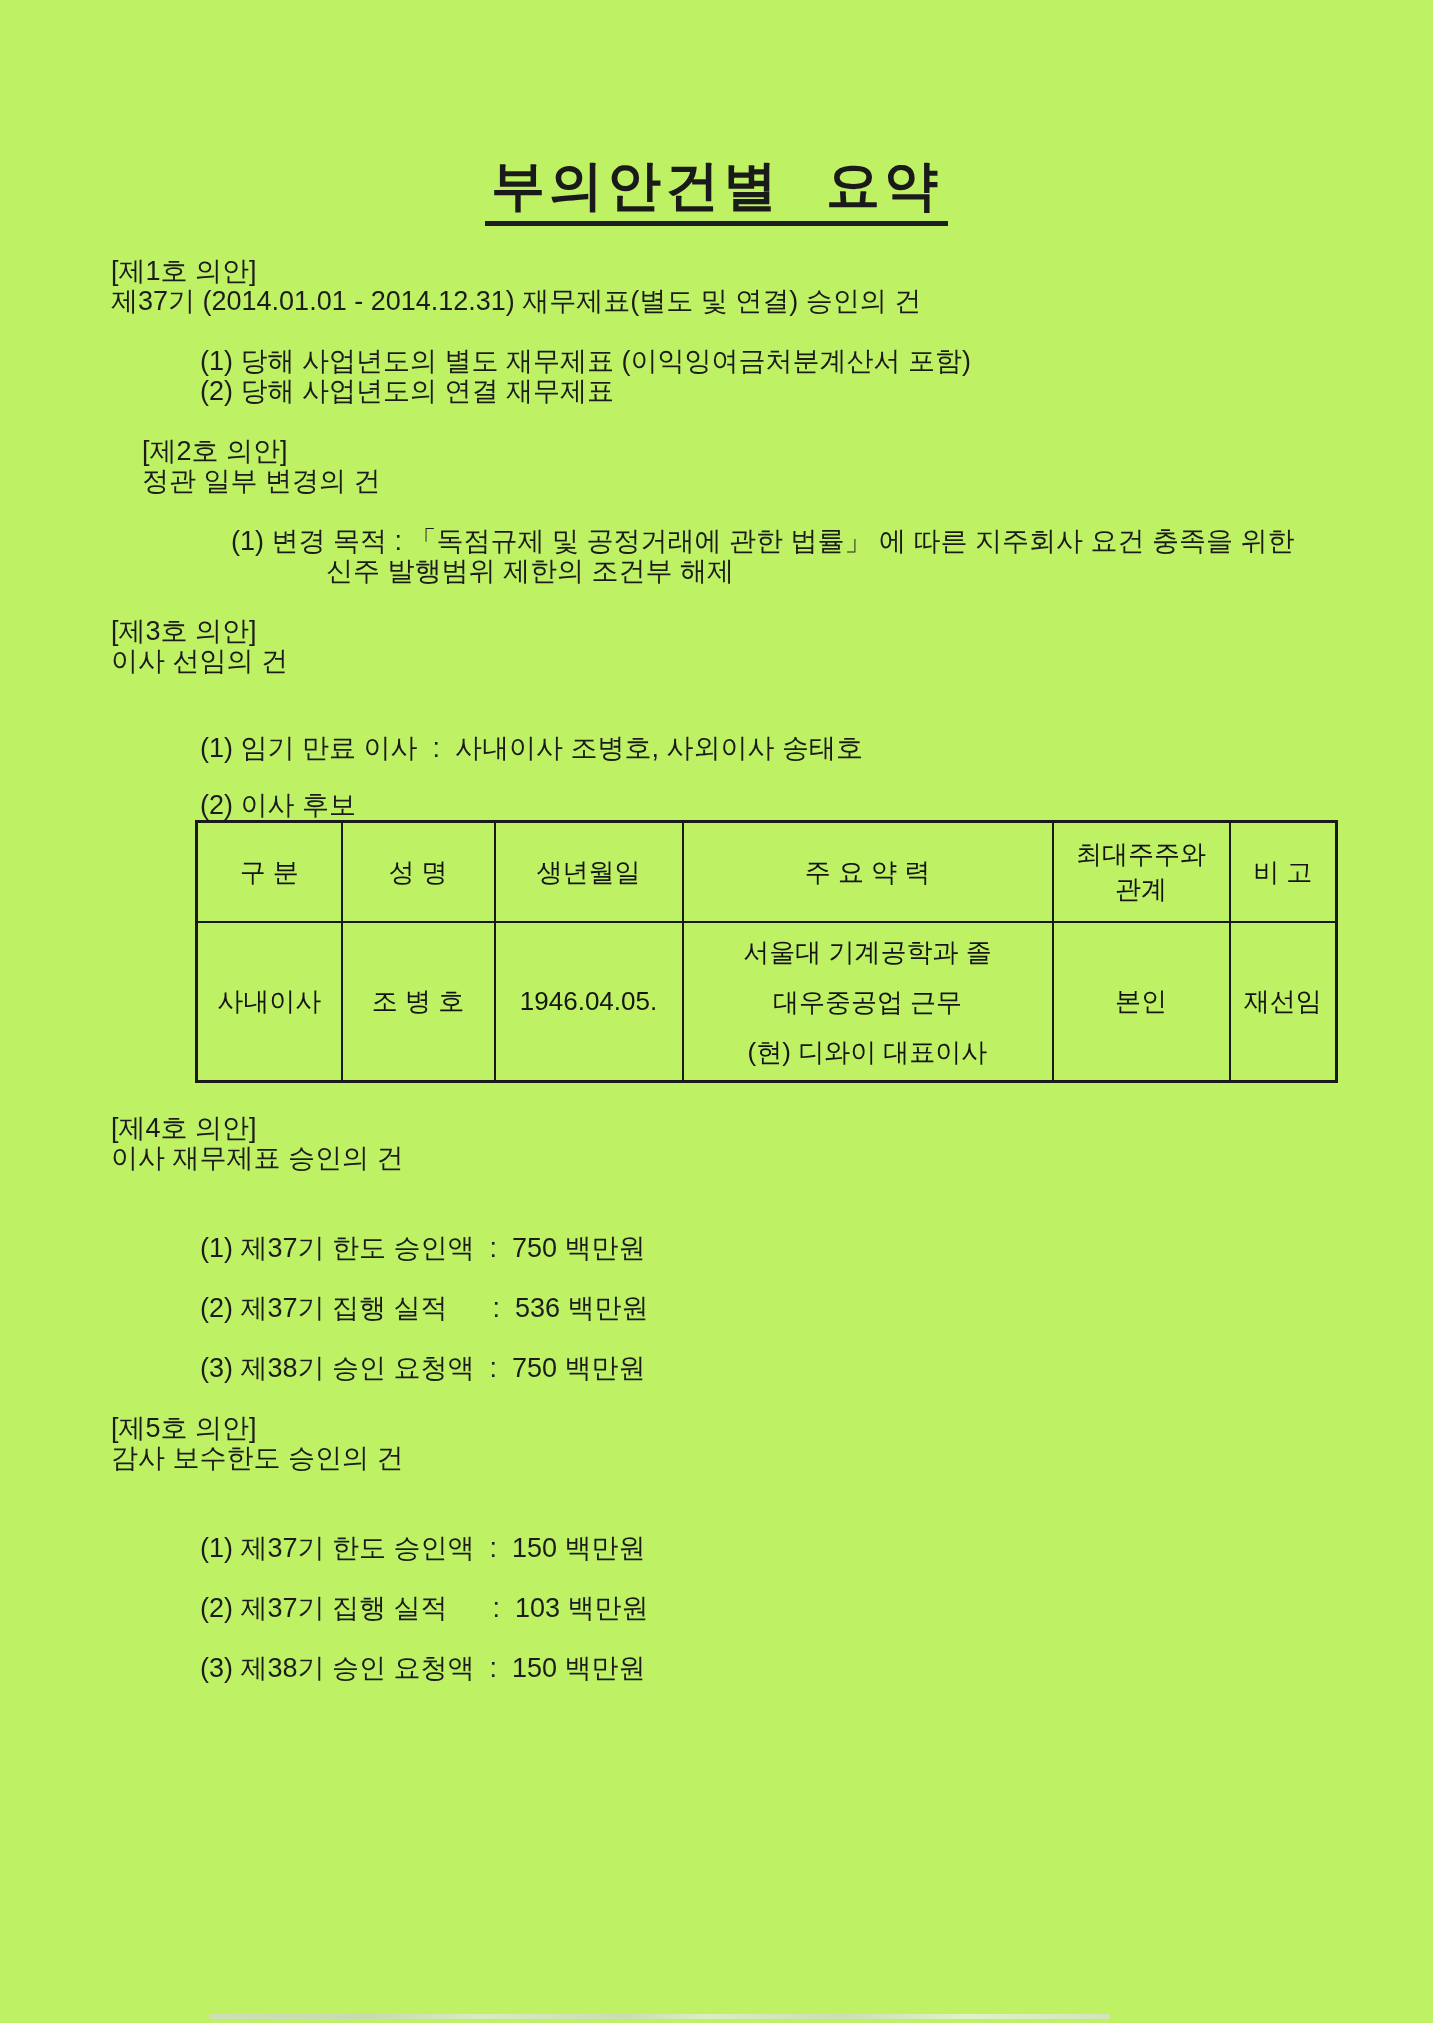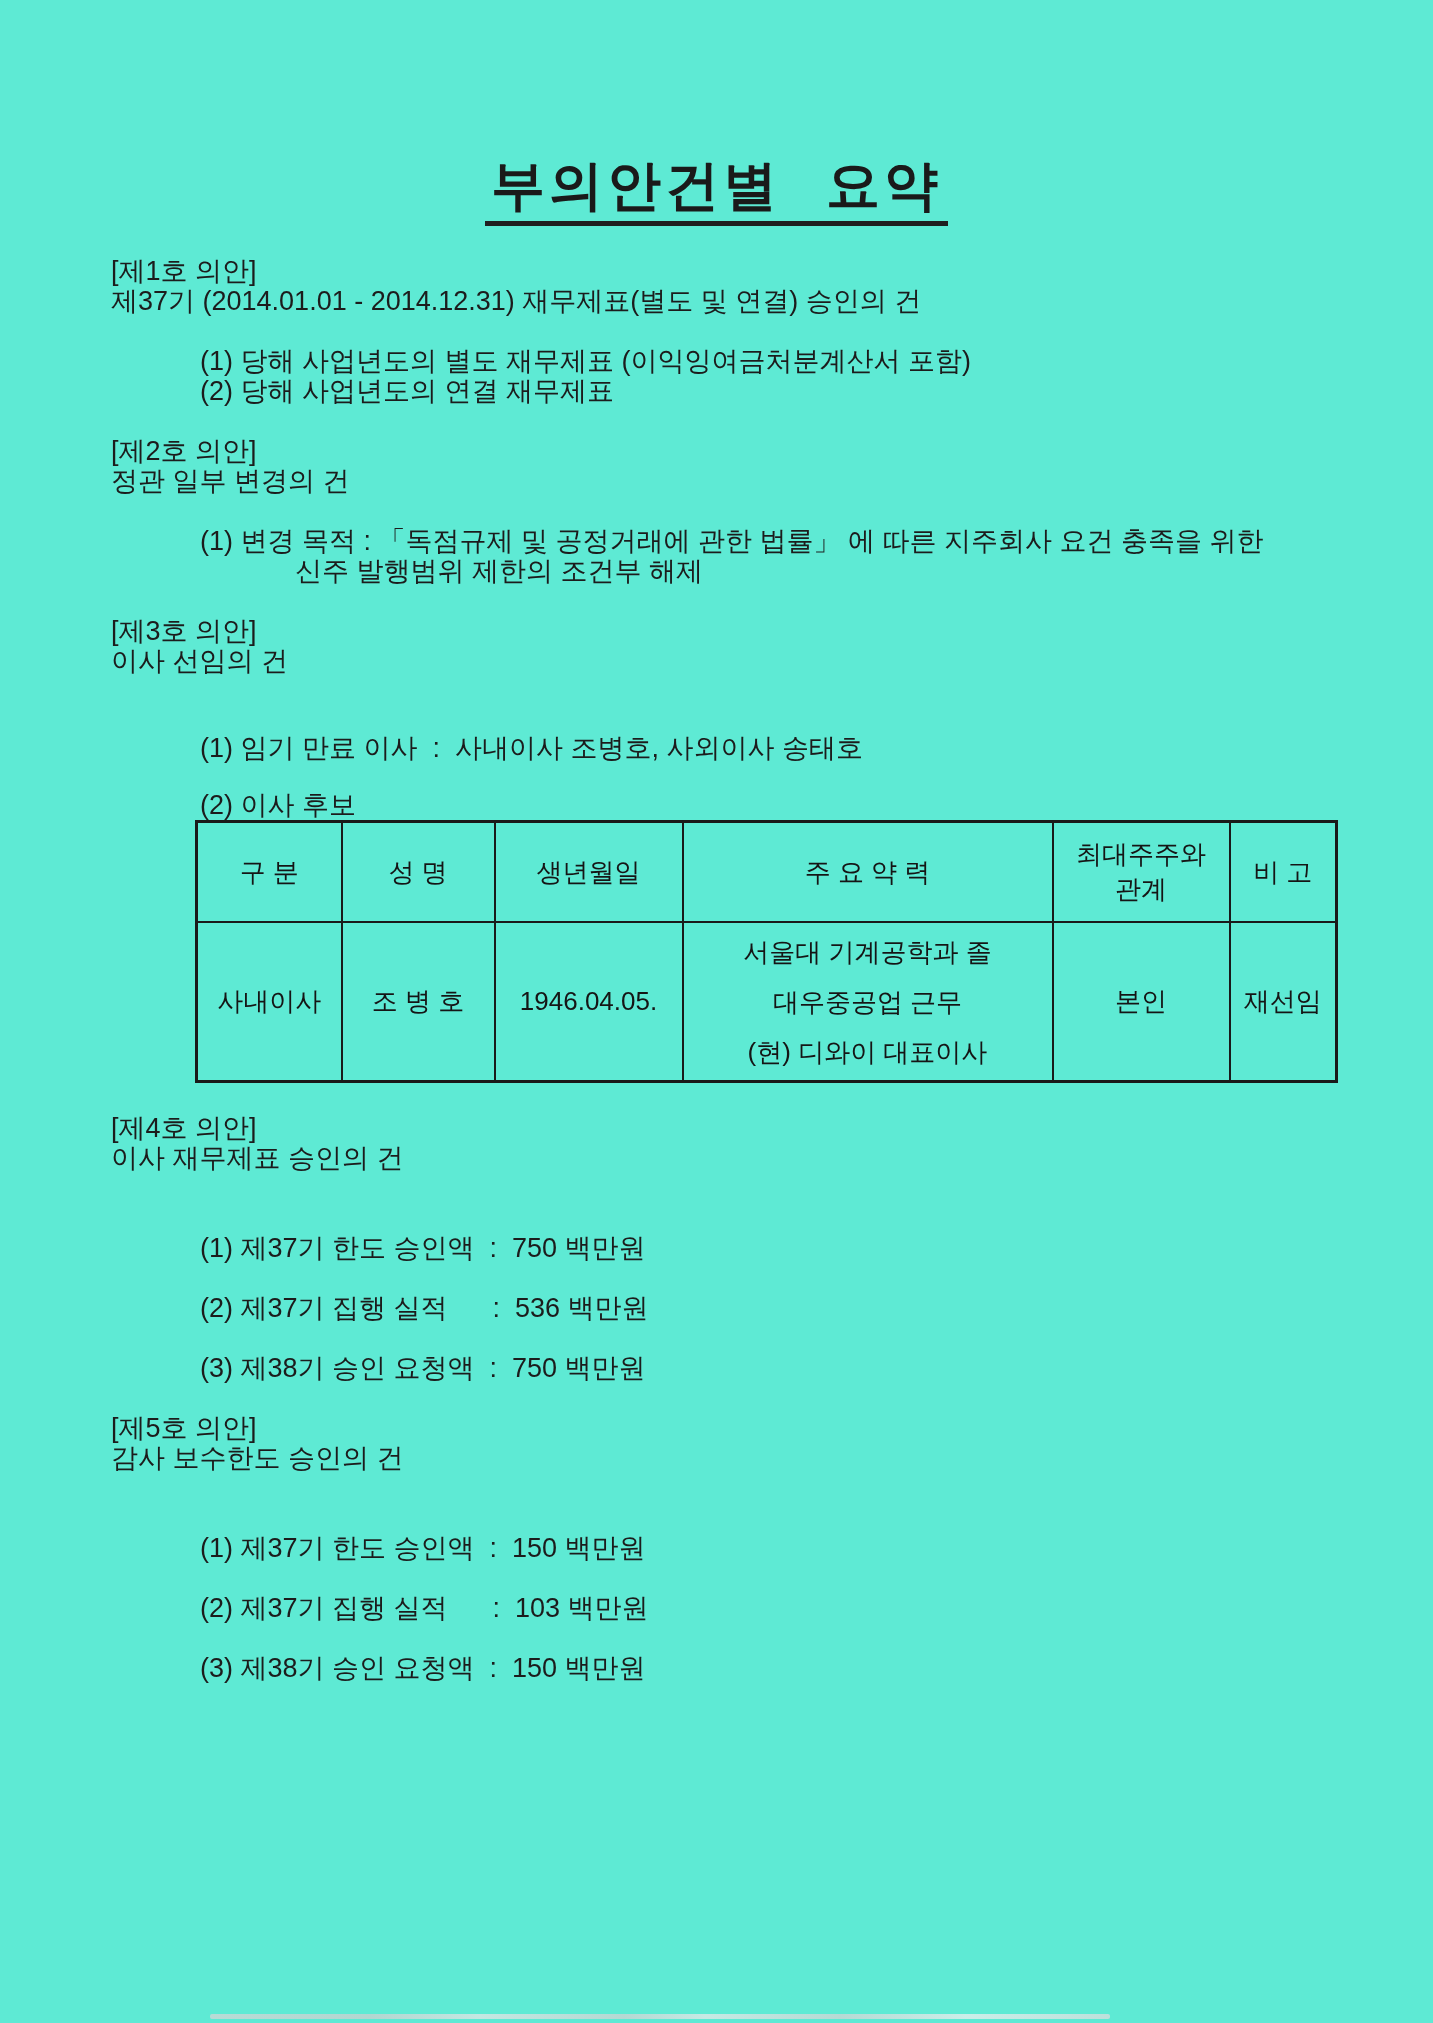--- a/index.html
+++ b/index.html
@@ -5,21 +5,21 @@
   html, body {
     margin: 0;
     padding: 0;
     background: #e8e8e8;
   }
   .page {
     position: relative;
     width: 1433px;
     height: 2023px;
     margin: 0 auto;
-    background: #5eead4;
+    background: #bef264;
     color: #1c1c1c;
     font-family: "Liberation Sans", sans-serif;
     overflow: hidden;
     box-sizing: border-box;
     padding-top: 156px;
   }
   .title-wrap {
     text-align: center;
     margin-bottom: 0;
   }
@@ -47,21 +47,21 @@
   .sec-head .sec-label { margin-right: 16px; }
   .sec-item {
     margin-left: 200px;
     font-size: 27px;
     line-height: 30px;
     white-space: pre;
   }
   .sec-item.cont { margin-left: 295px; }
 
   .s1 { margin-top: 126px; }
-  .s2 { margin-top: 72px; }
+  .s2 { margin-top: 72px; padding-left: 31px; }
   .s3 { margin-top: 80px; }
   .s4 { margin-top: 56px; }
   .s5 { margin-top: 74px; }
   .s3 .sec-item { margin-top: 27px; }
   .s4 .sec-item, .s5 .sec-item { margin-top: 30px; }
 
   table.cand-table {
     margin-left: 195px;
     margin-top: 0;
     border-collapse: collapse;

